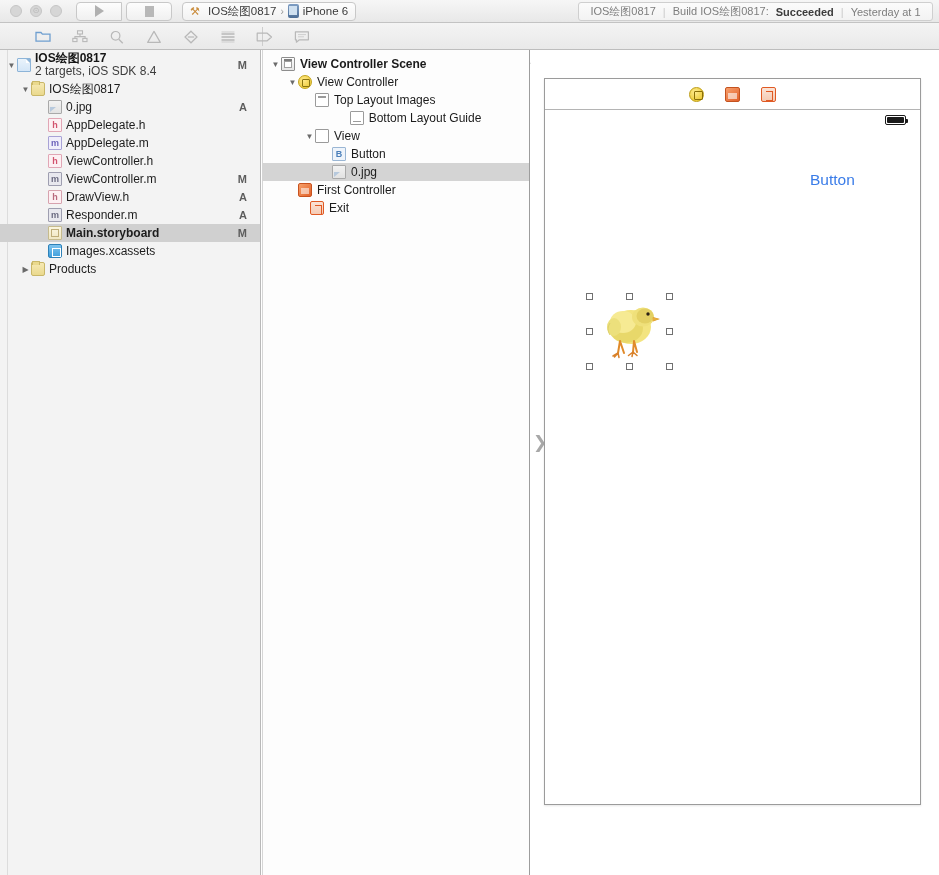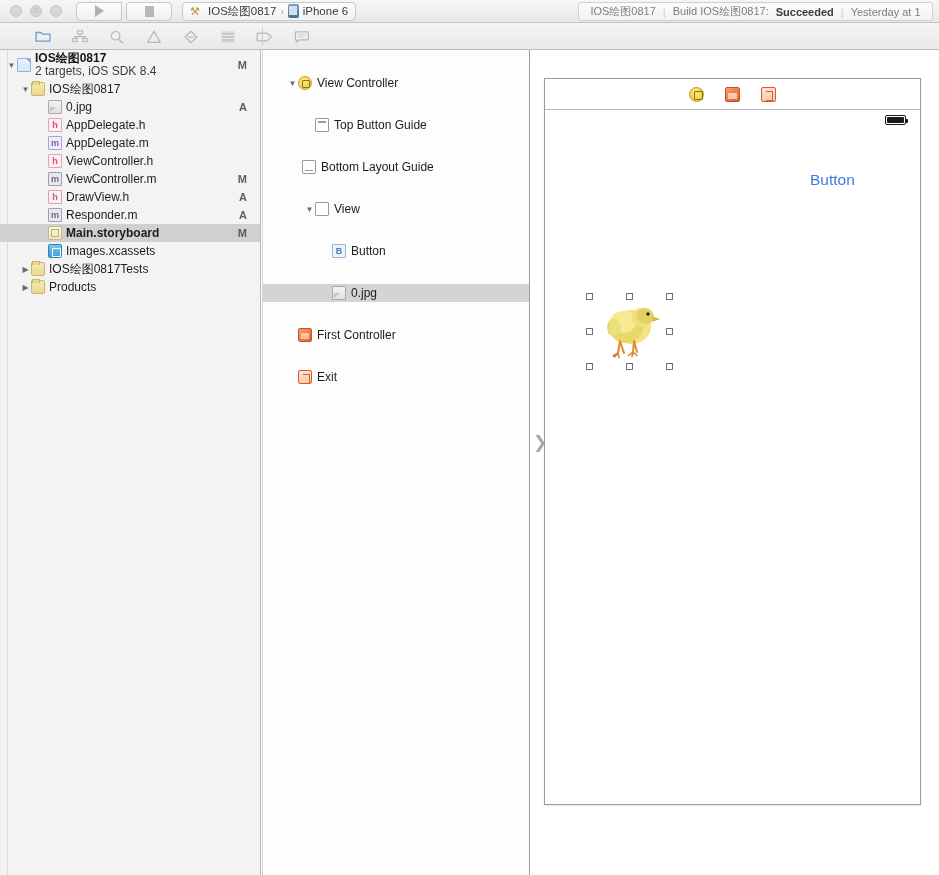--- a/index.html
+++ b/index.html
@@ -184,21 +184,21 @@
   .ico-xib::after{content:"";position:absolute;left:2px;top:2px;right:2px;bottom:2px;
       border:1px dashed #b0b0b0;}
 
   
   .outline {
     position: absolute; left: 262px; top: 50px; width: 268px; bottom: 0;
     background: #fdfdfd; border-right: 1px solid #9d9d9d; overflow: hidden;
   }
   .orow {
     position: relative; height: 18px; display: flex; align-items: center;
-    font-size: 12px; color: #1b1b1b; white-space: nowrap; margin-top: 24px;
+    font-size: 12px; color: #1b1b1b; white-space: nowrap;
   }
   .orow.selected { background: #d4d4d4; }
   .oico { width: 14px; height: 14px; margin-right: 5px; flex: none; }
   .scene-ico {
     background: linear-gradient(#fcfcfc,#e6e6e6); border:1px solid #8d8d8d;
     border-radius:1px; position:relative;
   }
   .scene-ico::after{content:"";position:absolute;left:2px;top:3px;right:2px;bottom:2px;
       background:#fff;border:1px solid #9f9f9f;}
   .scene-ico::before{content:"";position:absolute;left:2px;top:1px;right:2px;height:2px;
@@ -512,49 +512,49 @@
       <span class="row-status">M</span>
     </div>
 
     <div class="row" style="padding-left:48px;">
       <span class="row-ico ico-xcassets"></span>
       <span class="row-label">Images.xcassets</span>
     </div>
 
 
 
-    <div class="row" style="padding-left:20px;">
-      <span class="disc closed"></span>
-      <span class="row-ico ico-folder"></span>
-      <span class="row-label">IOS绘图0817Tests</span>
-    </div>
 
     <div class="row" style="padding-left:20px;">
       <span class="disc closed"></span>
       <span class="row-ico ico-folder"></span>
       <span class="row-label">Products</span>
     </div>
   </div>
 
   <div class="outline">
     <div class="outline-rail"></div>
 
+    <div class="orow" style="padding-left:8px;margin-top:5px;">
+      <span class="disc open"></span>
+      <span class="oico scene-ico"></span>
+      <span style="font-weight:bold;">View Controller Scene</span>
+    </div>
 
     <div class="orow" style="padding-left:25px;">
       <span class="disc open"></span>
       <span class="oico ico-vcyellow"></span>
       <span>View Controller</span>
     </div>
 
     <div class="orow" style="padding-left:53px;">
       <span class="oico tlg-ico"></span>
-      <span>Top Button Guide</span>
-    </div>
-
-    <div class="orow" style="padding-left:40px;">
+      <span>Top Layout Images</span>
+    </div>
+
+    <div class="orow" style="padding-left:40px;justify-content:center;">
       <span class="oico blg-ico"></span>
       <span>Bottom Layout Guide</span>
     </div>
 
     <div class="orow" style="padding-left:42px;">
       <span class="disc open"></span>
       <span class="oico ico-view"></span>
       <span>View</span>
     </div>
 
@@ -566,21 +566,21 @@
     <div class="orow selected" style="padding-left:70px;">
       <span class="oico ico-img"></span>
       <span>0.jpg</span>
     </div>
 
     <div class="orow" style="padding-left:36px;">
       <span class="oico fr-ico"></span>
       <span>First Controller</span>
     </div>
 
-    <div class="orow" style="padding-left:36px;">
+    <div class="orow" style="padding-left:48px;">
       <span class="oico exit-ico"></span>
       <span>Exit</span>
     </div>
 
   </div>
 
   <div class="canvas">
     <div class="collapse-arrow">❯</div>
 
     <div class="device">

